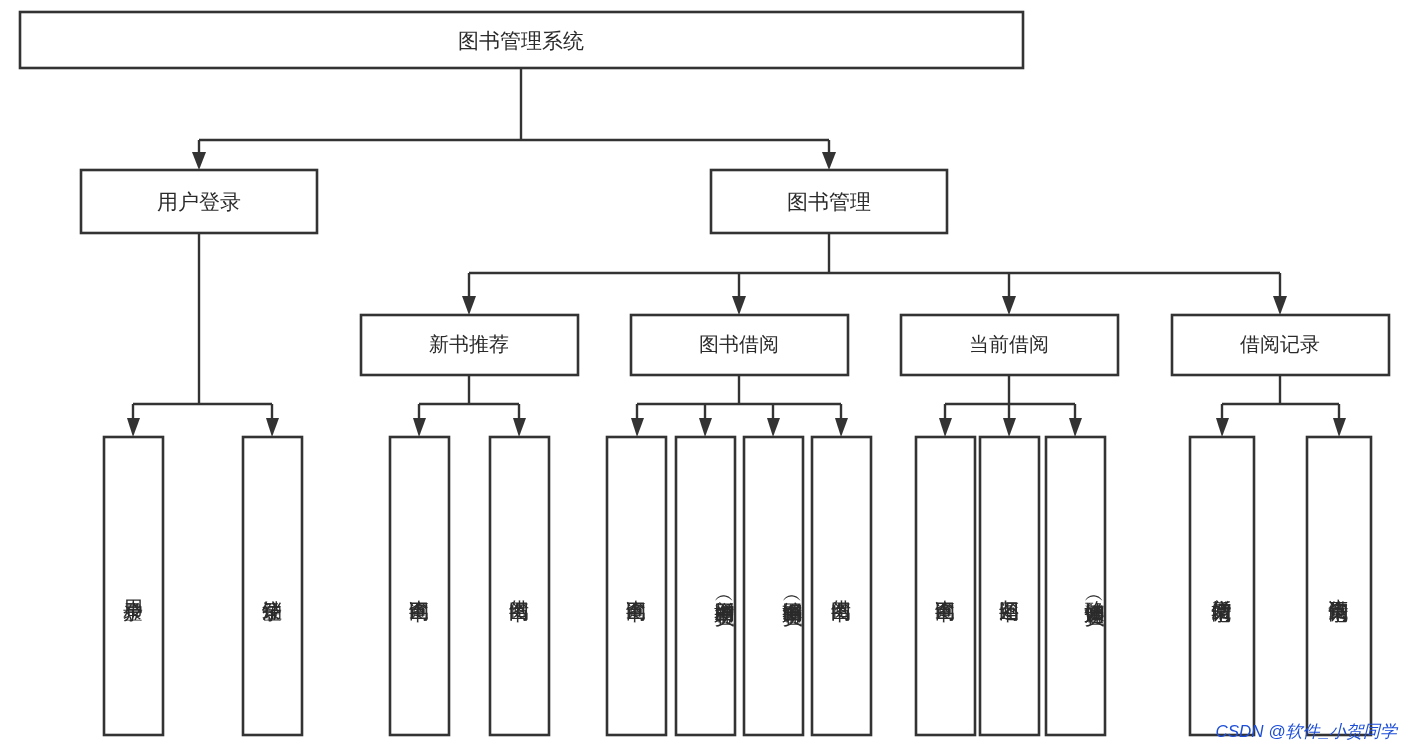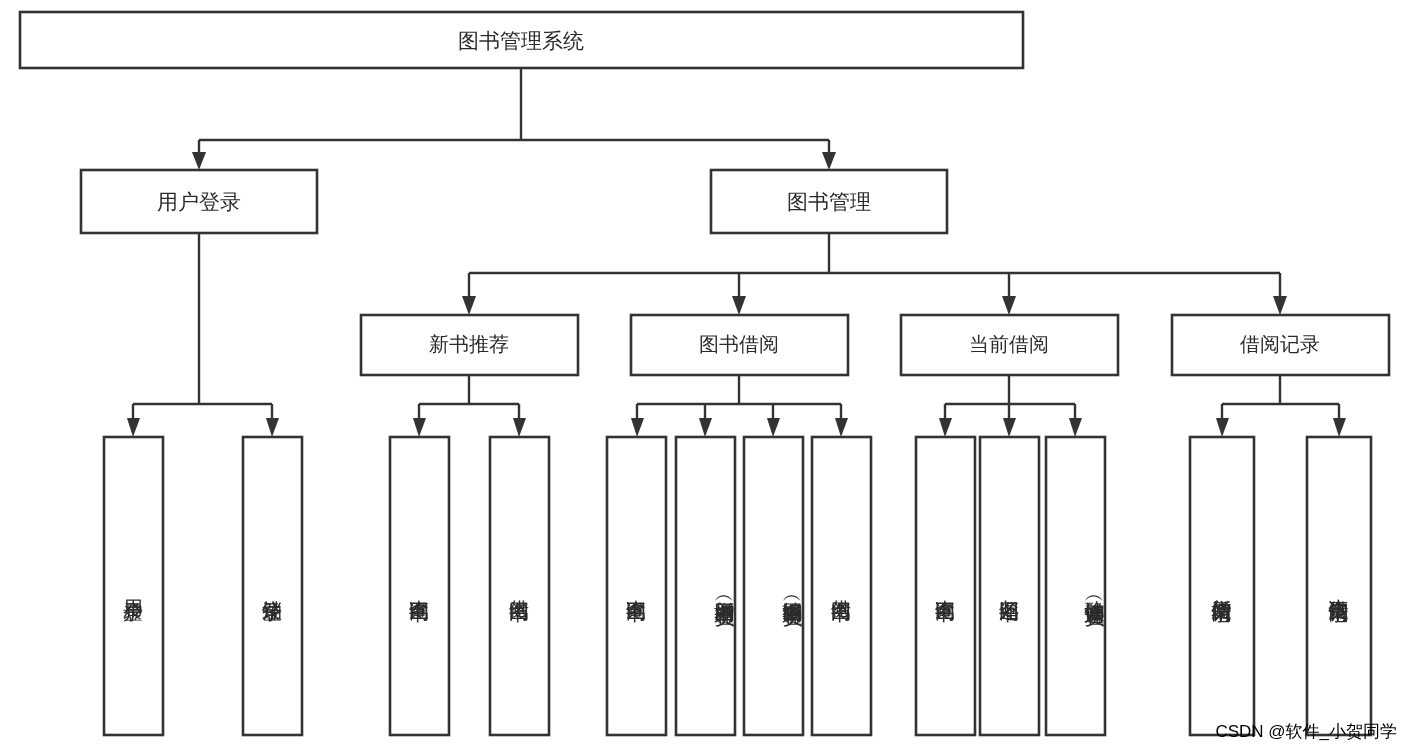--- a/index.html
+++ b/index.html
@@ -53,23 +53,24 @@
     pointer-events:none;
   }
   .leaf-label.center{ align-items:center; }
 
   #watermark{
     position:absolute;
     right:8px;
     bottom:4px;
     font-family:"Liberation Sans","DejaVu Sans",sans-serif;
     font-size:17px;
-    color:#000000;
+    color:#1d4ed8;
     white-space:nowrap;
     user-select:none;
+    font-style:italic;
   }
 </style>
 </head>
 <body>
 
 <div id="diagram-root">
 
   <svg id="tree-svg" viewBox="0 0 1405 747">
 
     <g>

